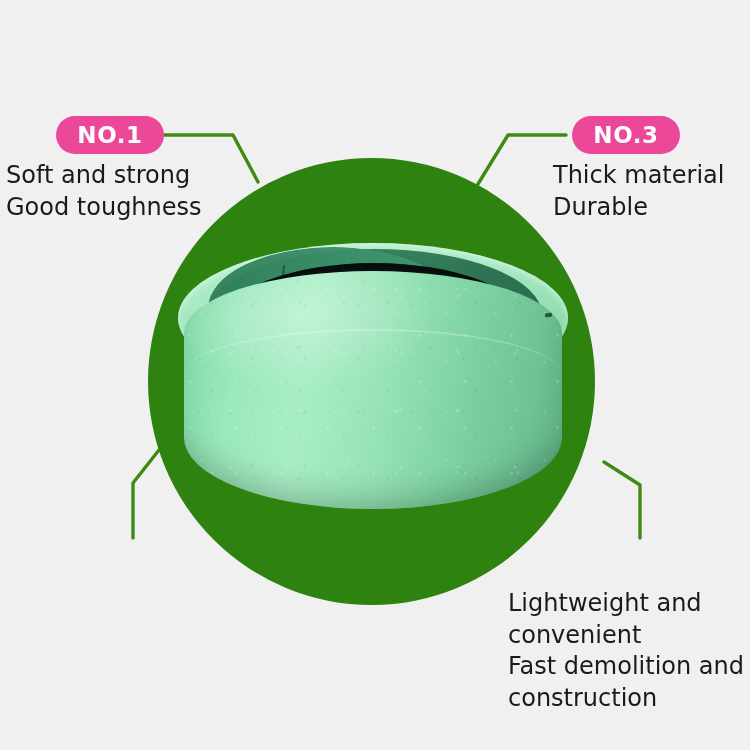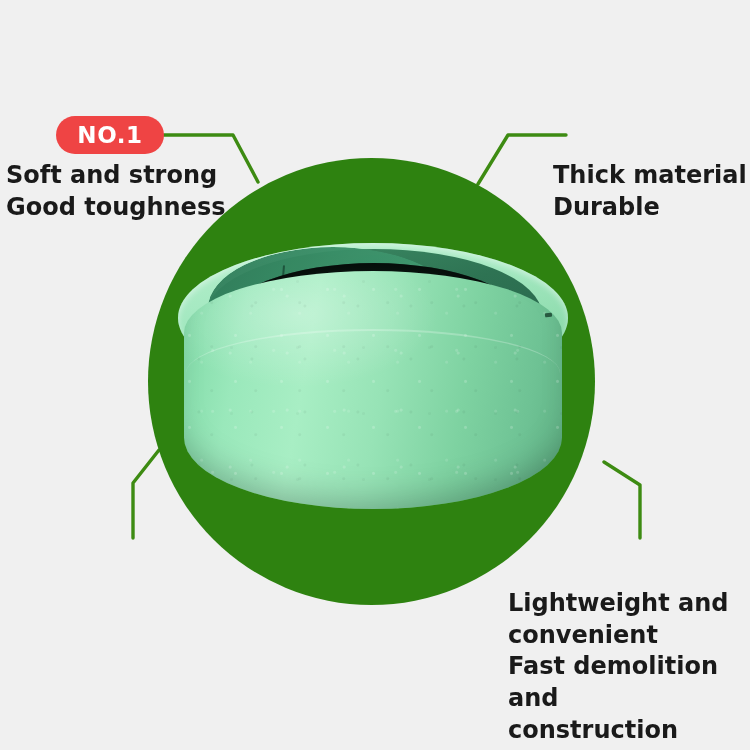--- a/index.html
+++ b/index.html
@@ -172,21 +172,21 @@
     transform: rotate(-8deg);
     opacity: .8;
   }
 
   
   .pill {
     position: absolute;
     display: flex;
     align-items: center;
     justify-content: center;
-    background: #ef4444;
+    background: #ec4899;
     color: #ffffff;
     border-radius: 999px;
     font-weight: bold;
     font-size: 23px;
     letter-spacing: .6px;
     width: 108px;
     height: 38px;
     box-sizing: border-box;
   }
   #pill-1 { left: 56px;  top: 116px; }
@@ -195,21 +195,21 @@
   #pill-4 { left: 570px; top: 538px; }
 
   
   .caption {
     position: absolute;
     color: #1a1a1a;
     font-size: 24px;
     line-height: 1.32;
     font-family: "DejaVu Sans", "Liberation Sans", sans-serif;
     white-space: pre-line;
-    font-weight: 700;
+    font-weight: 400;
   }
   #cap-1 { left: 6px;   top: 160px; width: 290px; }
   #cap-3 { left: 553px; top: 160px; width: 200px; }
   #cap-2 { left: 4px;   top: 581px; width: 370px; }
   #cap-4 { left: 508px; top: 588px; width: 244px; }
 </style>
 </head>
 <body>
 
 <div id="stage">
@@ -236,20 +236,21 @@
     <div class="pot-inner"></div>
     <div class="pot-body"></div>
     <div class="rim-stitch"></div>
     <div class="pot-tag"></div>
   </div>
 
   <div class="pill" id="pill-1">NO.1</div>
   <div class="caption" id="cap-1">Soft and strong
 Good toughness</div>
 
+  <div class="pill" id="pill-3">NO.3</div>
   <div class="caption" id="cap-3">Thick material
 Durable</div>
 
 
   <div class="caption" id="cap-4">Lightweight and
 convenient
 Fast demolition and
 construction</div>
 
 </div>

